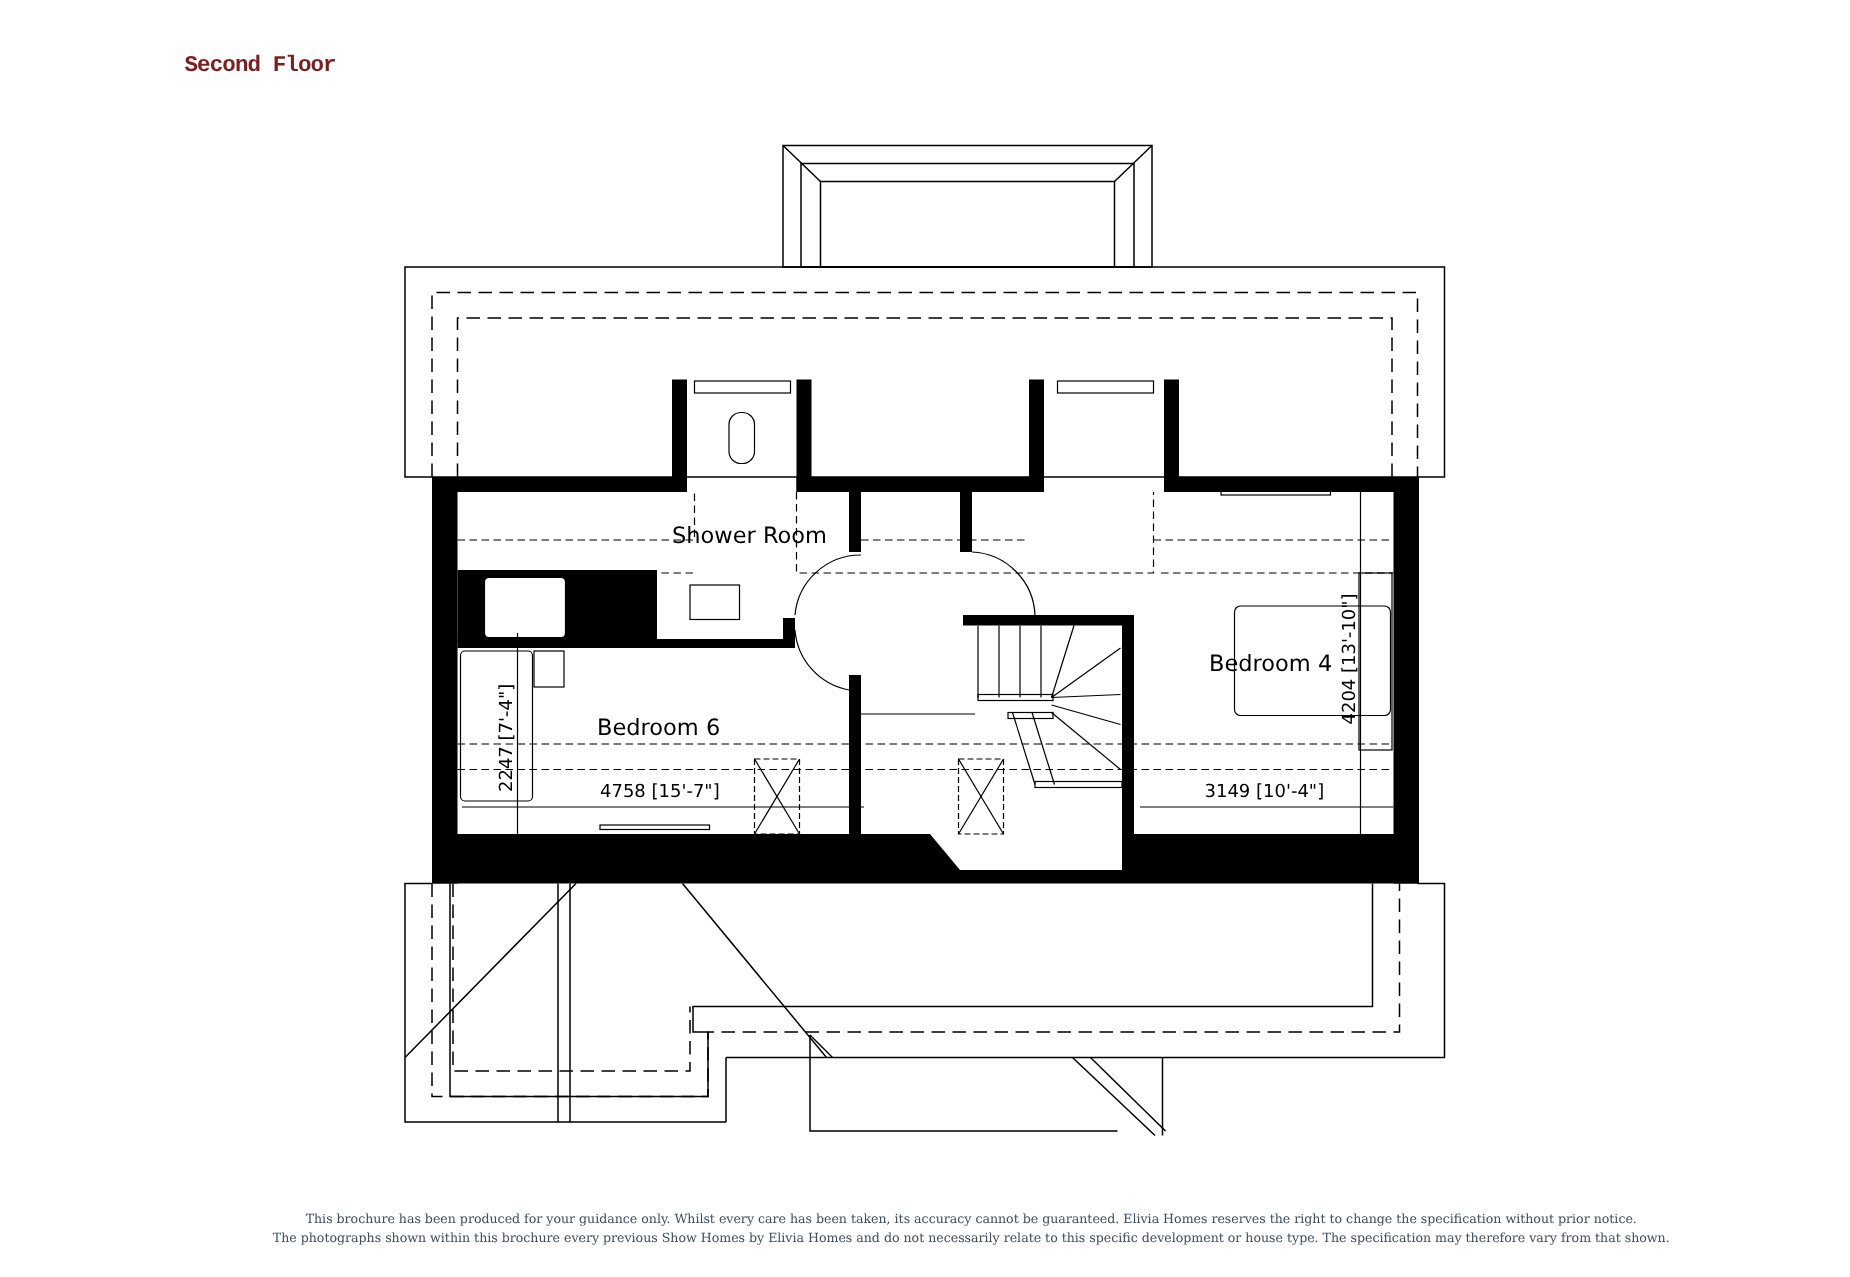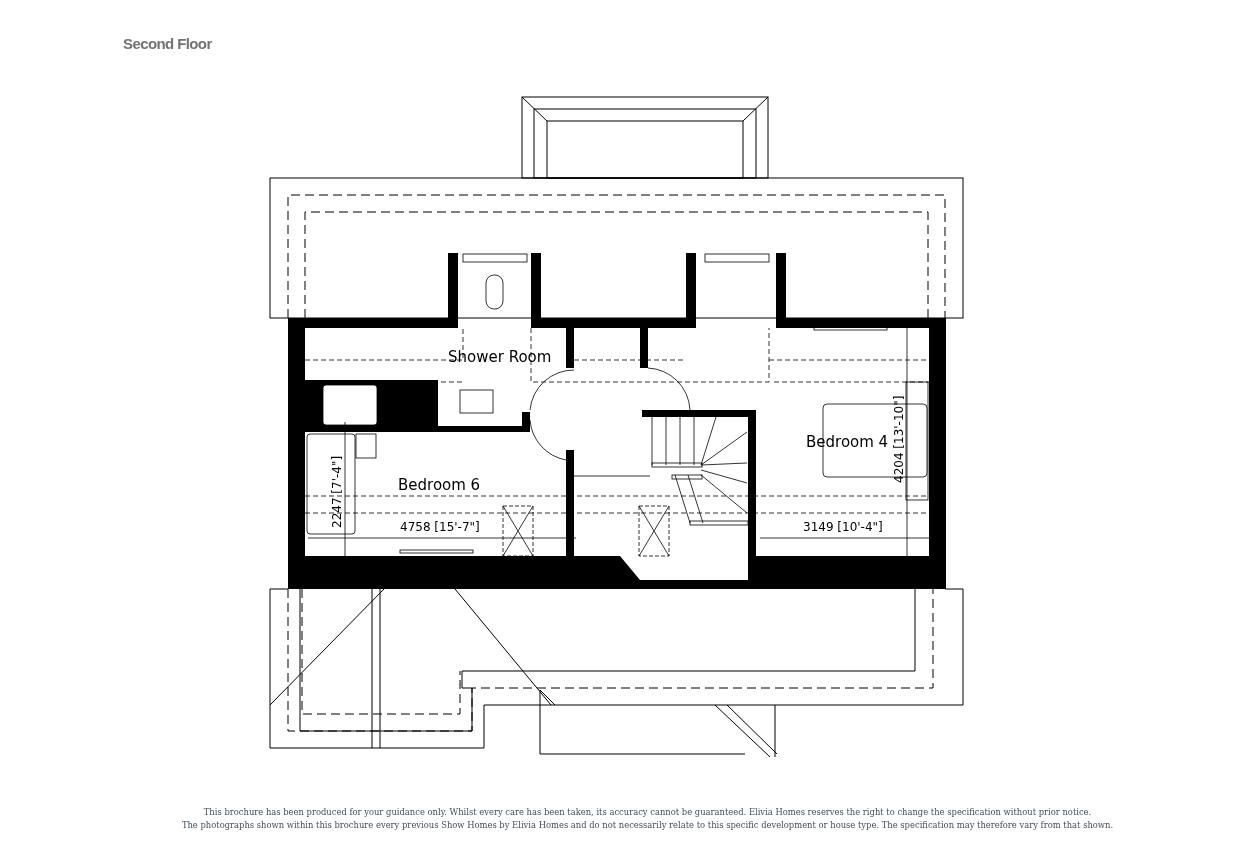--- a/index.html
+++ b/index.html
@@ -1,17 +1,17 @@
 <!DOCTYPE html>
 <html><head>
 <meta charset="utf-8">
 <style>
   html, body { margin: 0; padding: 0; background: #ffffff; }
   body { width: 1233px; height: 851px; position: relative; overflow: hidden; font-family: "Liberation Sans", sans-serif; }
-  .title { position: absolute; left: 123px; top: 35px; font-family: Liberation Sans, sans-serif; font-weight: bold; font-size: 15px; letter-spacing: -0.6px; color: #737373; }
+  .title { position: absolute; left: 123px; top: 35px; font-family: Liberation Mono, monospace; font-weight: bold; font-size: 15px; letter-spacing: -0.6px; color: #7f1d1d; }
   .plan { position: absolute; left: 0; top: 0; }
   .disclaimer { position: absolute; left: 0; width: 1233px; top: 806px; text-align: center; font-family: "DejaVu Serif", serif; font-size: 8.4px; color: #3f4e5d; line-height: 13px; padding-left: 31px; }
   .disclaimer div { white-space: nowrap; }
   .lbl { font-family: "DejaVu Sans", sans-serif; fill: #000; }
 </style>
 </head>
 <body>
 
 <div class="title">Second Floor</div>
 

